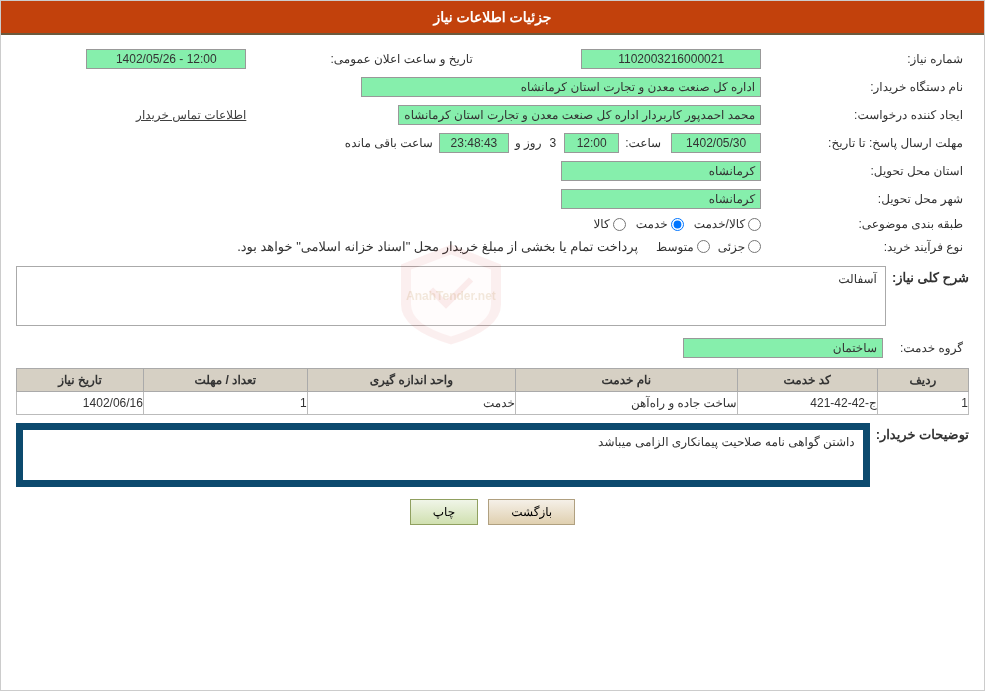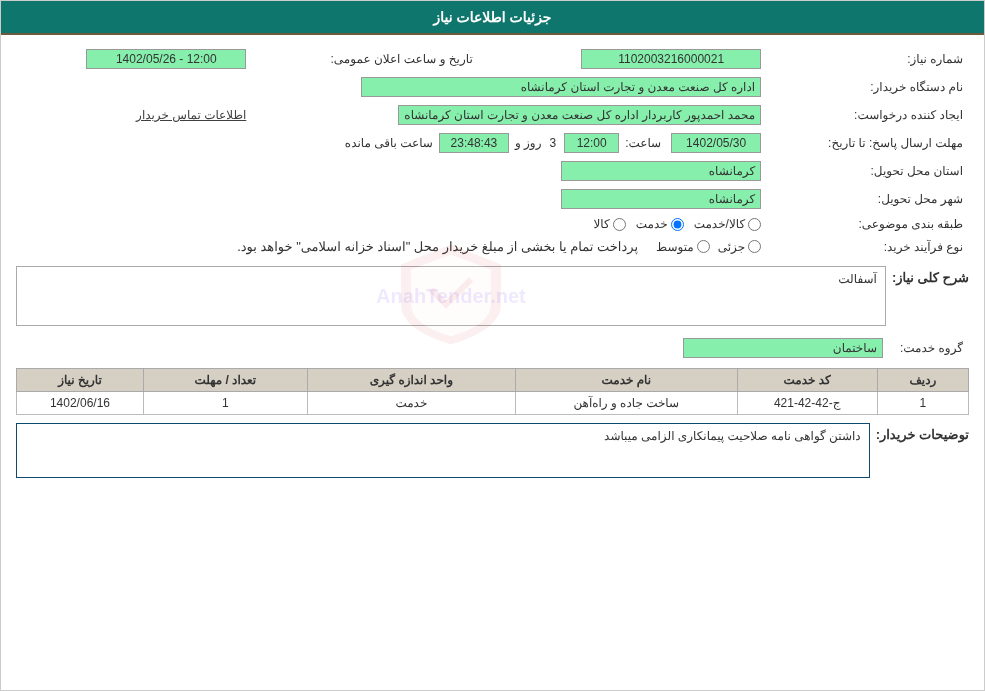--- a/index.html
+++ b/index.html
@@ -10,21 +10,21 @@
       direction: rtl;
       color: #333;
     }
     .page-wrapper {
       width: 985px;
       min-height: 691px;
       background: #fff;
       border: 1px solid #ccc;
     }
     .header-bar {
-      background: #0f766e;
+      background: #c2410c;
       color: #fff;
       text-align: center;
       padding: 8px 10px;
       font-size: 14px;
       font-weight: bold;
       border-bottom: 2px solid #6b5a3e;
     }
     .main-content {
       padding: 10px 15px;
     }
@@ -97,21 +97,21 @@
     .services-table th {
       background: #d6d0c4;
       border: 1px solid #aaa;
       padding: 4px 8px;
       text-align: center;
       font-weight: bold;
     }
     .services-table td {
       border: 1px solid #bbb;
       padding: 4px 0;
-      text-align: center;
+      text-align: right;
       background: #fff;
     }
     .button-row {
       display: flex;
       justify-content: center;
       gap: 10px;
       margin: 12px 0 8px 0;
       direction: ltr;
     }
     .btn {
@@ -244,21 +244,21 @@
       <span style="font-weight:bold; font-size:13px; white-space:nowrap; padding-top:4px;">شرح کلی نیاز:</span>
       <div style="flex:1; position:relative; border:1px solid #aaa; min-height:60px; background:#fff;">
         <div style="position:absolute;top:50%;left:50%;transform:translate(-50%,-50%);opacity:0.12;pointer-events:none;">
           
           <svg width="120" height="110" viewBox="0 0 120 110">
             <path d="M60 5 L110 25 L110 65 Q110 90 60 105 Q10 90 10 65 L10 25 Z" fill="#cc0000" opacity="0.5"></path>
             <path d="M60 15 L100 30 L100 65 Q100 85 60 97 Q20 85 20 65 L20 30 Z" fill="#fff" opacity="0.8"></path>
             <path d="M40 50 L55 65 L80 40" stroke="#cc0000" stroke-width="6" fill="none" opacity="0.6"></path>
           </svg>
         </div>
-        <div style="position:absolute;top:50%;left:50%;transform:translate(-50%,-50%);opacity:0.13;pointer-events:none;font-size:20px;font-weight:bold;color:#8b5cf6;white-space:nowrap;">
+        <div style="position:absolute;top:50%;left:50%;transform:translate(-50%,-50%);opacity:0.13;pointer-events:none;font-size:12px;font-weight:bold;color:#a16207;white-space:nowrap;">
           AnahTender.net
         </div>
         <div style="padding:5px 8px; text-align:right; min-height:55px;">آسفالت</div>
       </div>
     </div>
 
 
     <table class="info-table" style="margin-bottom:4px;">
       <tbody>
           <tr>
@@ -288,20 +288,24 @@
             <td>ساخت جاده و راه‌آهن</td>
             <td>خدمت</td>
             <td>1</td>
             <td>1402/06/16</td>
           </tr>
         </tbody>
     </table>
 
     <div style="display:flex; align-items:flex-start; gap:6px; direction:rtl; margin-bottom:8px;">
       <span style="font-weight:bold; font-size:13px; white-space:nowrap; padding-top:4px;">توضیحات خریدار:</span>
-      <div style="flex:1; position:relative; border:1px solid #0c4a6e; min-height:55px; background:#fff;">
+      <div style="flex:1; position:relative; border:7px solid #0c4a6e; min-height:55px; background:#fff;">
         <div style="padding:5px 8px; text-align:right; min-height:50px;">داشتن گواهی نامه صلاحیت پیمانکاری الزامی میباشد</div>
       </div>
     </div>
 
+    <div class="button-row">
+      <button class="btn btn-print">چاپ</button>
+      <button class="btn btn-back">بازگشت</button>
+    </div>
 
   </div>
 </div>
 
 </body></html>

